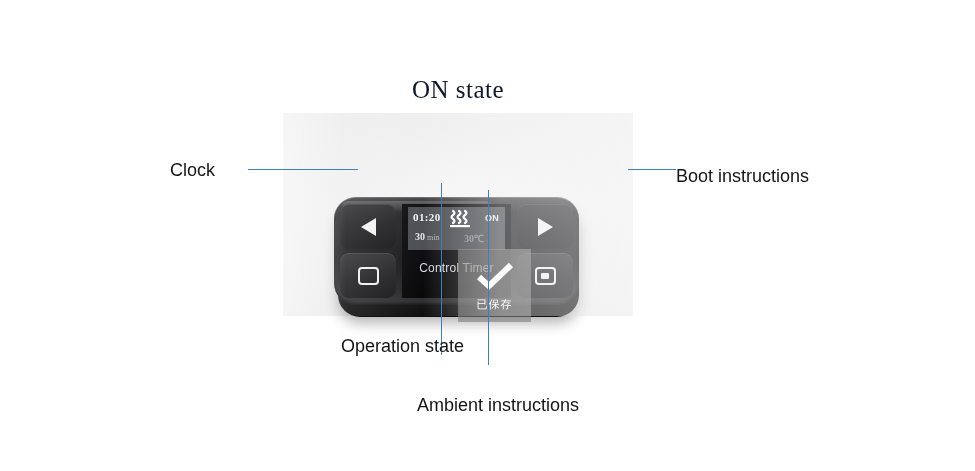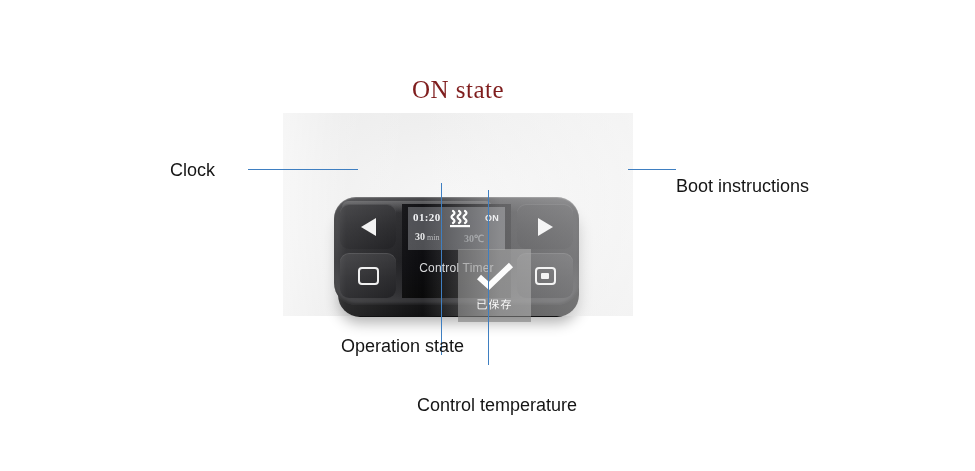--- a/index.html
+++ b/index.html
@@ -25,21 +25,21 @@
     background: #ffffff;
   }
   #photo-title {
     position: absolute;
     left: 0;
     top: 12px;
     width: 350px;
     text-align: center;
     font-family: "Liberation Serif", serif;
     font-size: 25px;
-    color: #7f1d1d;
+    color: #0f172a;
     letter-spacing: 0.5px;
   }
   #photo-surface {
     position: absolute;
     left: 0;
     top: 49px;
     width: 350px;
     height: 203px;
     background:
       radial-gradient(ellipse 260px 150px at 50% 45%, #f7f7f7 0%, #efefef 55%, #eaeaea 100%);
@@ -271,21 +271,21 @@
     white-space: nowrap;
   }
   .leader {
     position: absolute;
     background: #3f7fc1;
   }
   .leader.h { height: 1px; }
   .leader.v { width: 1px; }
 
   #ann-clock          { left: 170px; top: 160px; }
-  #ann-boot           { left: 676px; top: 176px; }
+  #ann-boot           { left: 676px; top: 166px; }
   #ann-operation-time { left: 341px; top: 336px; }
   #ann-ambient-temp   { left: 417px; top: 395px; }
 
   #leader-clock { left: 248px; top: 169px; width: 110px; }
   #leader-boot  { left: 628px; top: 169px; width: 48px; }
   #leader-operation-time { left: 441px; top: 183px; height: 172px; }
   #leader-ambient-temp   { left: 488px; top: 190px; height: 175px; }
 </style>
 </head>
 <body>
@@ -364,13 +364,13 @@
 <div class="leader h" id="leader-clock"></div>
 <div class="ann-text" id="ann-clock">Clock</div>
 
 <div class="leader h" id="leader-boot"></div>
 <div class="ann-text" id="ann-boot">Boot instructions</div>
 
 <div class="leader v" id="leader-operation-time"></div>
 <div class="ann-text" id="ann-operation-time">Operation state</div>
 
 <div class="leader v" id="leader-ambient-temp"></div>
-<div class="ann-text" id="ann-ambient-temp">Control temperature</div>
+<div class="ann-text" id="ann-ambient-temp">Ambient instructions</div>
 
 </body></html>

